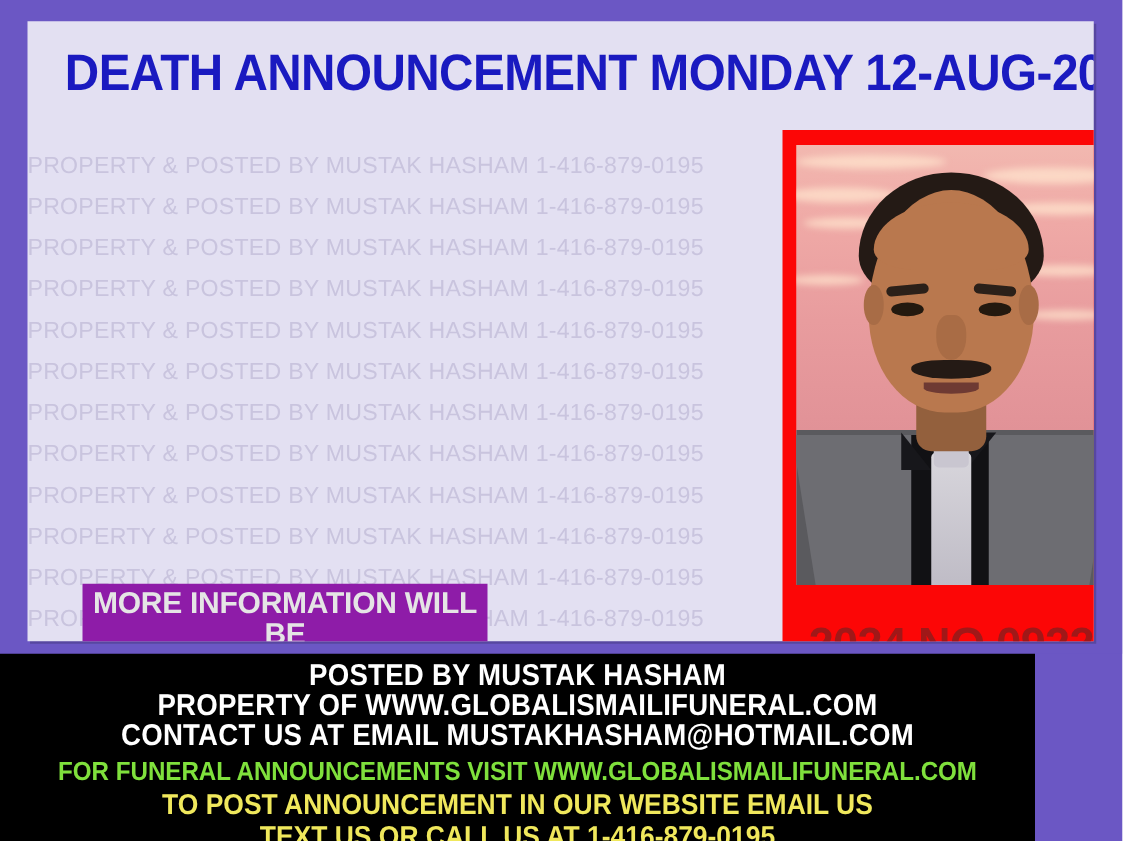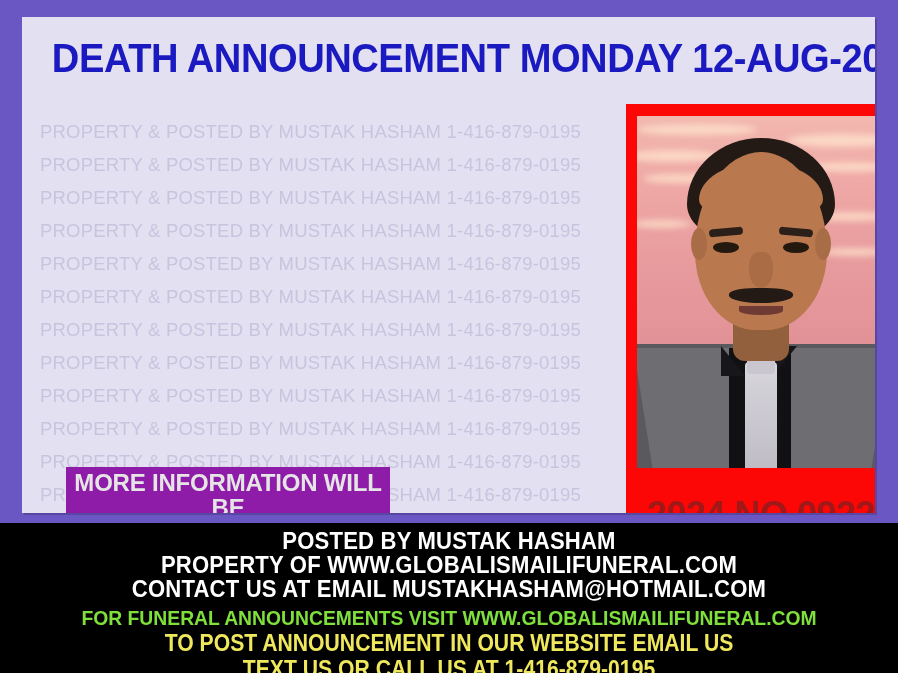--- a/index.html
+++ b/index.html
@@ -51,21 +51,20 @@
     pointer-events: none;
   }
   .watermark-line {
     color: #C9C4DE;
     font-family: "Liberation Sans", sans-serif;
     font-size: 18.5px;
     letter-spacing: 0.2px;
     white-space: nowrap;
     height: 33px;
     line-height: 33px;
-    padding-left: 18px;
   }
 
   
   .headline {
     position: absolute;
     left: 0;
     top: 18px;
     width: 853px;
     text-align: center;
     color: #1A1AC0;
@@ -316,21 +315,21 @@
     line-height: 40px;
     letter-spacing: -0.5px;
     white-space: nowrap;
   }
 
   
   .footer {
     position: absolute;
     left: 0;
     top: 523px;
-    width: 898px;
+    width: 828px;
     height: 150px;
     background: #000000;
     text-align: center;
     padding-top: 6px;
     box-sizing: border-box;
   }
   .f-white {
     color: #FFFFFF;
     font-family: "Liberation Sans Narrow", "Liberation Sans", sans-serif;
     font-weight: bold;

